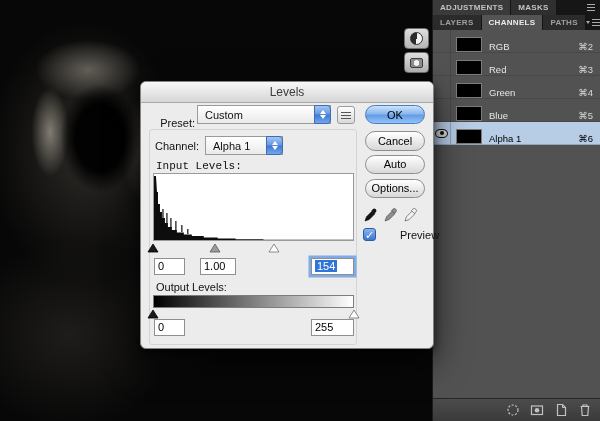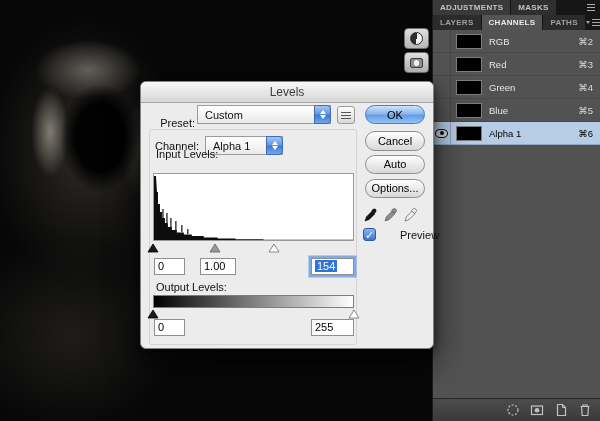--- a/index.html
+++ b/index.html
@@ -38,21 +38,21 @@
   .tabrow { position:relative; height:15px; background:#161616; display:flex; align-items:stretch; overflow:hidden; }
   .ptab { font-size:8px; font-weight:bold; color:#c3c3c3; letter-spacing:0.3px;
     padding:0 7px; line-height:15px; background:#2f2f2f; border-right:1px solid #141414; white-space:nowrap; }
   .tabrow1 .ptab:first-child { background:#3a3a3a; }
   .tabrow2 .ptab { background:#2b2b2b; color:#9f9f9f; }
   .tabrow2 .ptab.active { background:#545454; color:#ececec; }
   .pmenu { margin-left:auto; width:18px; display:flex; align-items:center; justify-content:center; gap:2px; }
   .pmenu .tri { width:0; height:0; border-left:2.5px solid transparent; border-right:2.5px solid transparent; border-top:3px solid #ababab; }
   .pmenu .lines { width:8px; height:7px; background:repeating-linear-gradient(to bottom,#ababab 0 1px, transparent 1px 3px); }
   .ch-row { position:relative; height:22px; border-bottom:1px solid #484848;
-    display:flex; align-items:center; font-size:9.5px; color:#e6e6e6; }
+    display:flex; align-items:flex-end; font-size:9.5px; color:#e6e6e6; }
   .eye-cell { width:17px; align-self:stretch; border-right:1px solid #464646;
     display:flex; align-items:center; justify-content:center; }
   .eye { width:11px; height:7px; border:1px solid #101010; border-radius:50% / 60%;
     position:relative; background:#d7d7d7; }
   .eye::after { content:""; position:absolute; left:50%; top:50%; width:4px; height:4px;
     margin:-2px 0 0 -2px; background:#101010; border-radius:50%; }
   .thumb { width:26px; height:15px; margin-left:5px; background:#010101;
     border:1px solid #7c7c7c; box-sizing:border-box; }
   .ch-name { margin-left:7px; }
   .ch-key { margin-left:auto; padding-right:7px; color:#d9d9d9; }
@@ -238,21 +238,21 @@
 
     <span class="lbl" style="left:14px; top:58px; width:48px; ">Channel:</span>
     <div class="dd" style="left:64px; top:54px; width:78px;">
       <span class="val">Alpha 1</span>
       <span class="cap">
           <span class="up"></span>
           <span class="dn"></span>
         </span>
     </div>
 
-    <span class="lbl" style="left:15px; top:66px;">Input Levels:</span>
+    <span class="lbl" style="left:15px; top:78px;font-family:Liberation Mono, monospace;">Input Levels:</span>
 
     <div class="hist">
       <svg viewBox="0 0 200 66" preserveAspectRatio="none">
         <path d="M0,66 L0,2 L2,2 L3,18 L4,18 L4,30 L6,30 L6,38 L8,38 L8,44 L11,44 L11,49 L14,49 L14,53 L18,53 L18,56 L23,56 L23,58.5 L30,58.5 L30,60.5 L38,60.5 L38,62 L50,62 L50,63.5 L64,63.5 L64,64.5 L82,64.5 L82,65.2 L110,65.2 L110,65.7 L200,65.7 L200,66 Z" fill="#0d0d0d"></path>
         <path d="M9,44 V35 M13,49 V39 M17,53 V44 M22,56 V47 M28,58 V51 M34,60 V55" stroke="#0d0d0d" stroke-width="1.2" fill="none"></path>
       </svg>
     </div>
 
     <span class="marker" style="left:6px; top:161px;">
       <svg viewBox="0 0 12 10">

